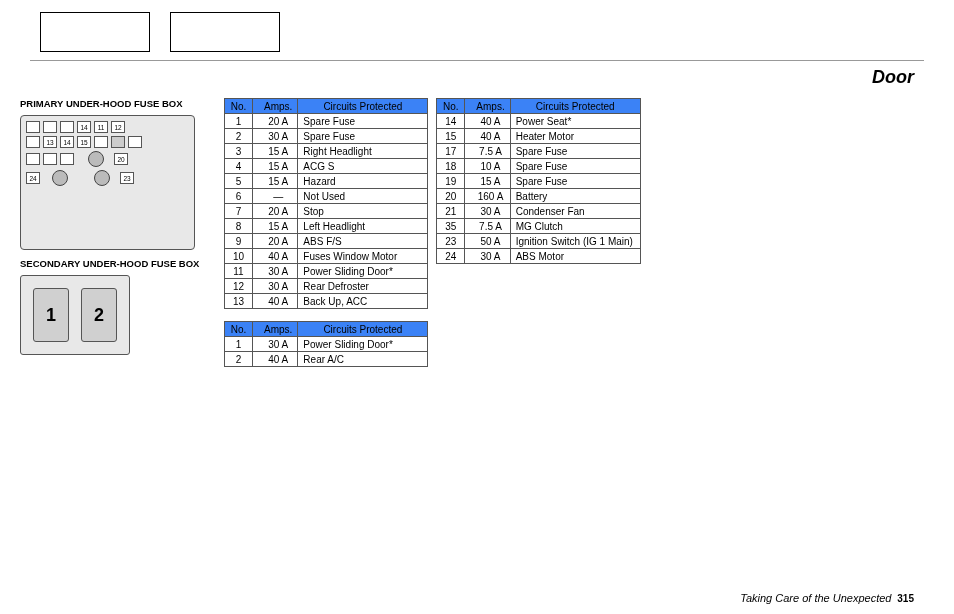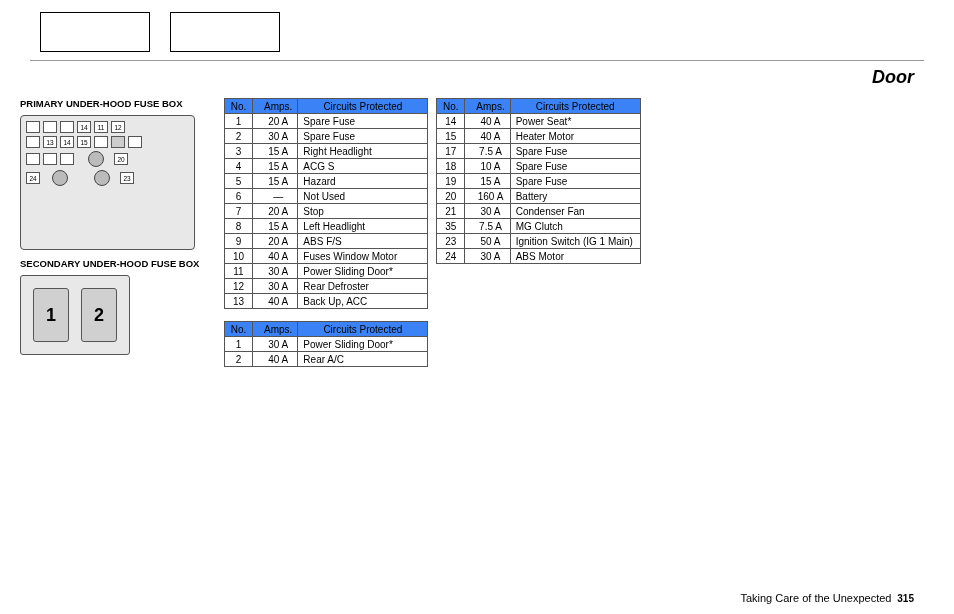--- a/index.html
+++ b/index.html
@@ -145,20 +145,21 @@
 
     
     .footer {
       position: absolute;
       bottom: 10px;
       right: 40px;
       font-size: 11px;
       text-align: right;
     }
     .footer-text {
+      font-style: italic;
     }
     .footer-page {
       font-weight: bold;
       font-size: 10px;
     }
 
     
     .fb-inner {
       padding: 5px;
       display: grid;

